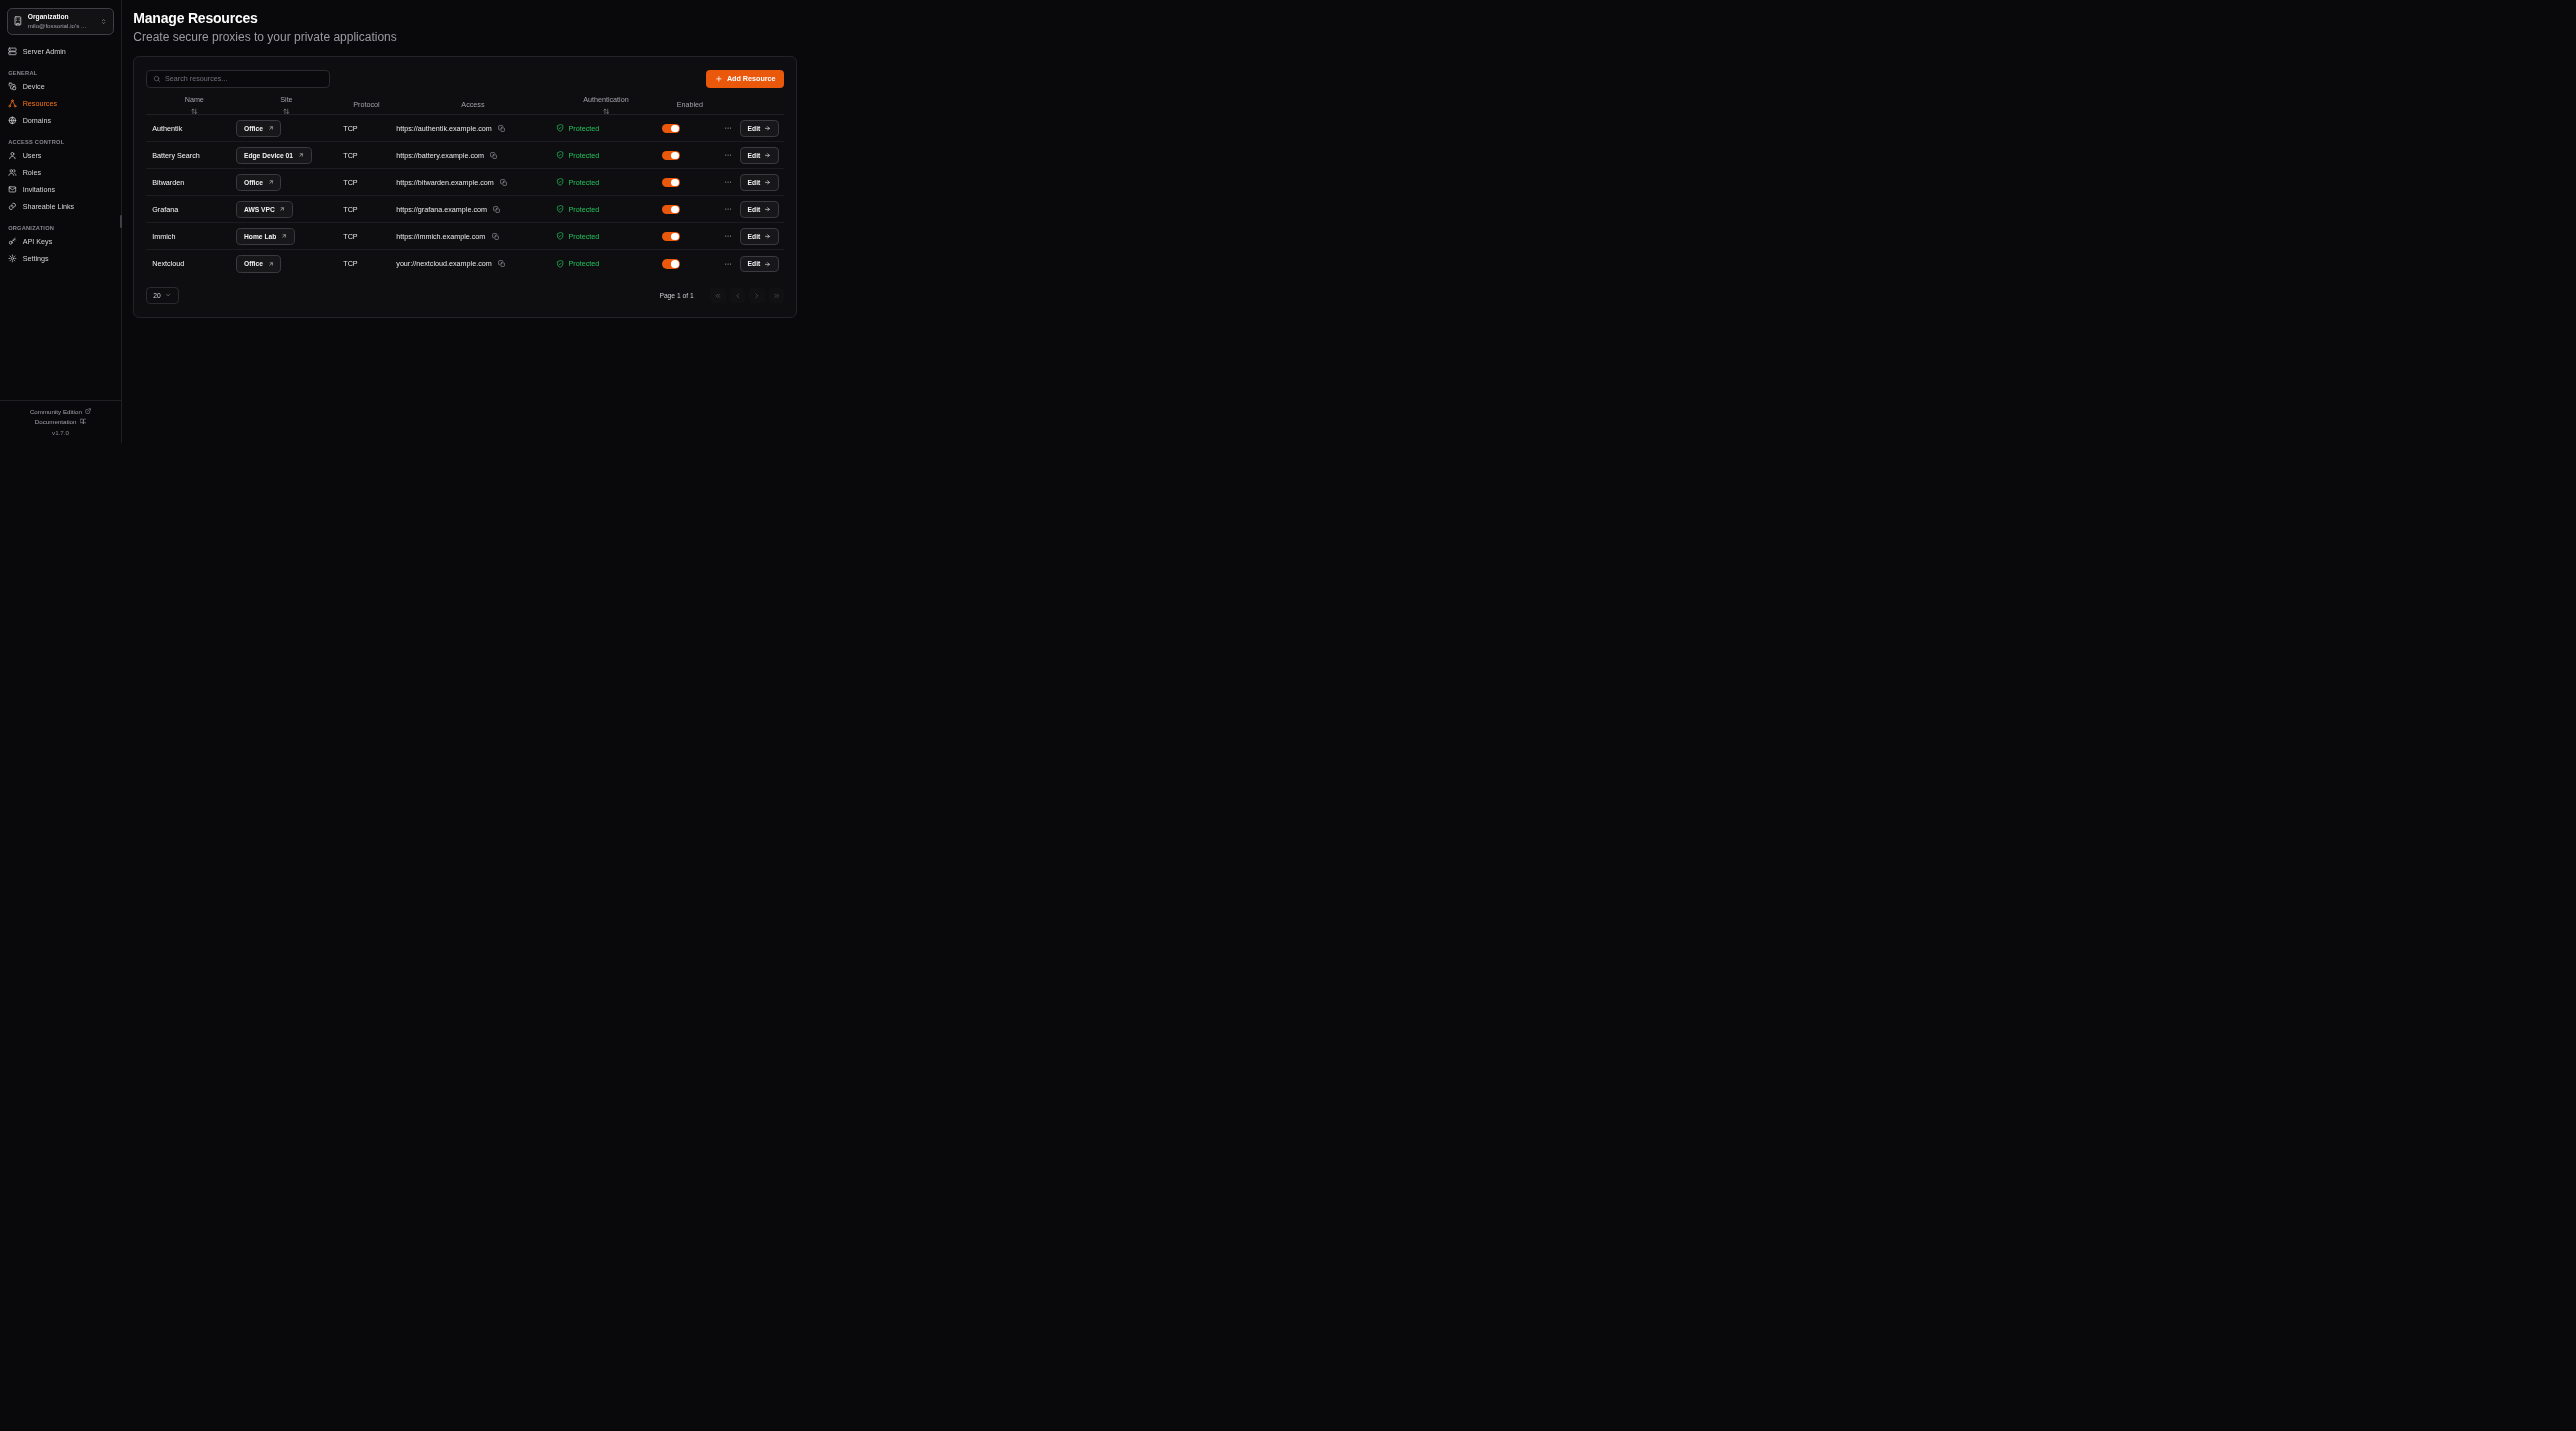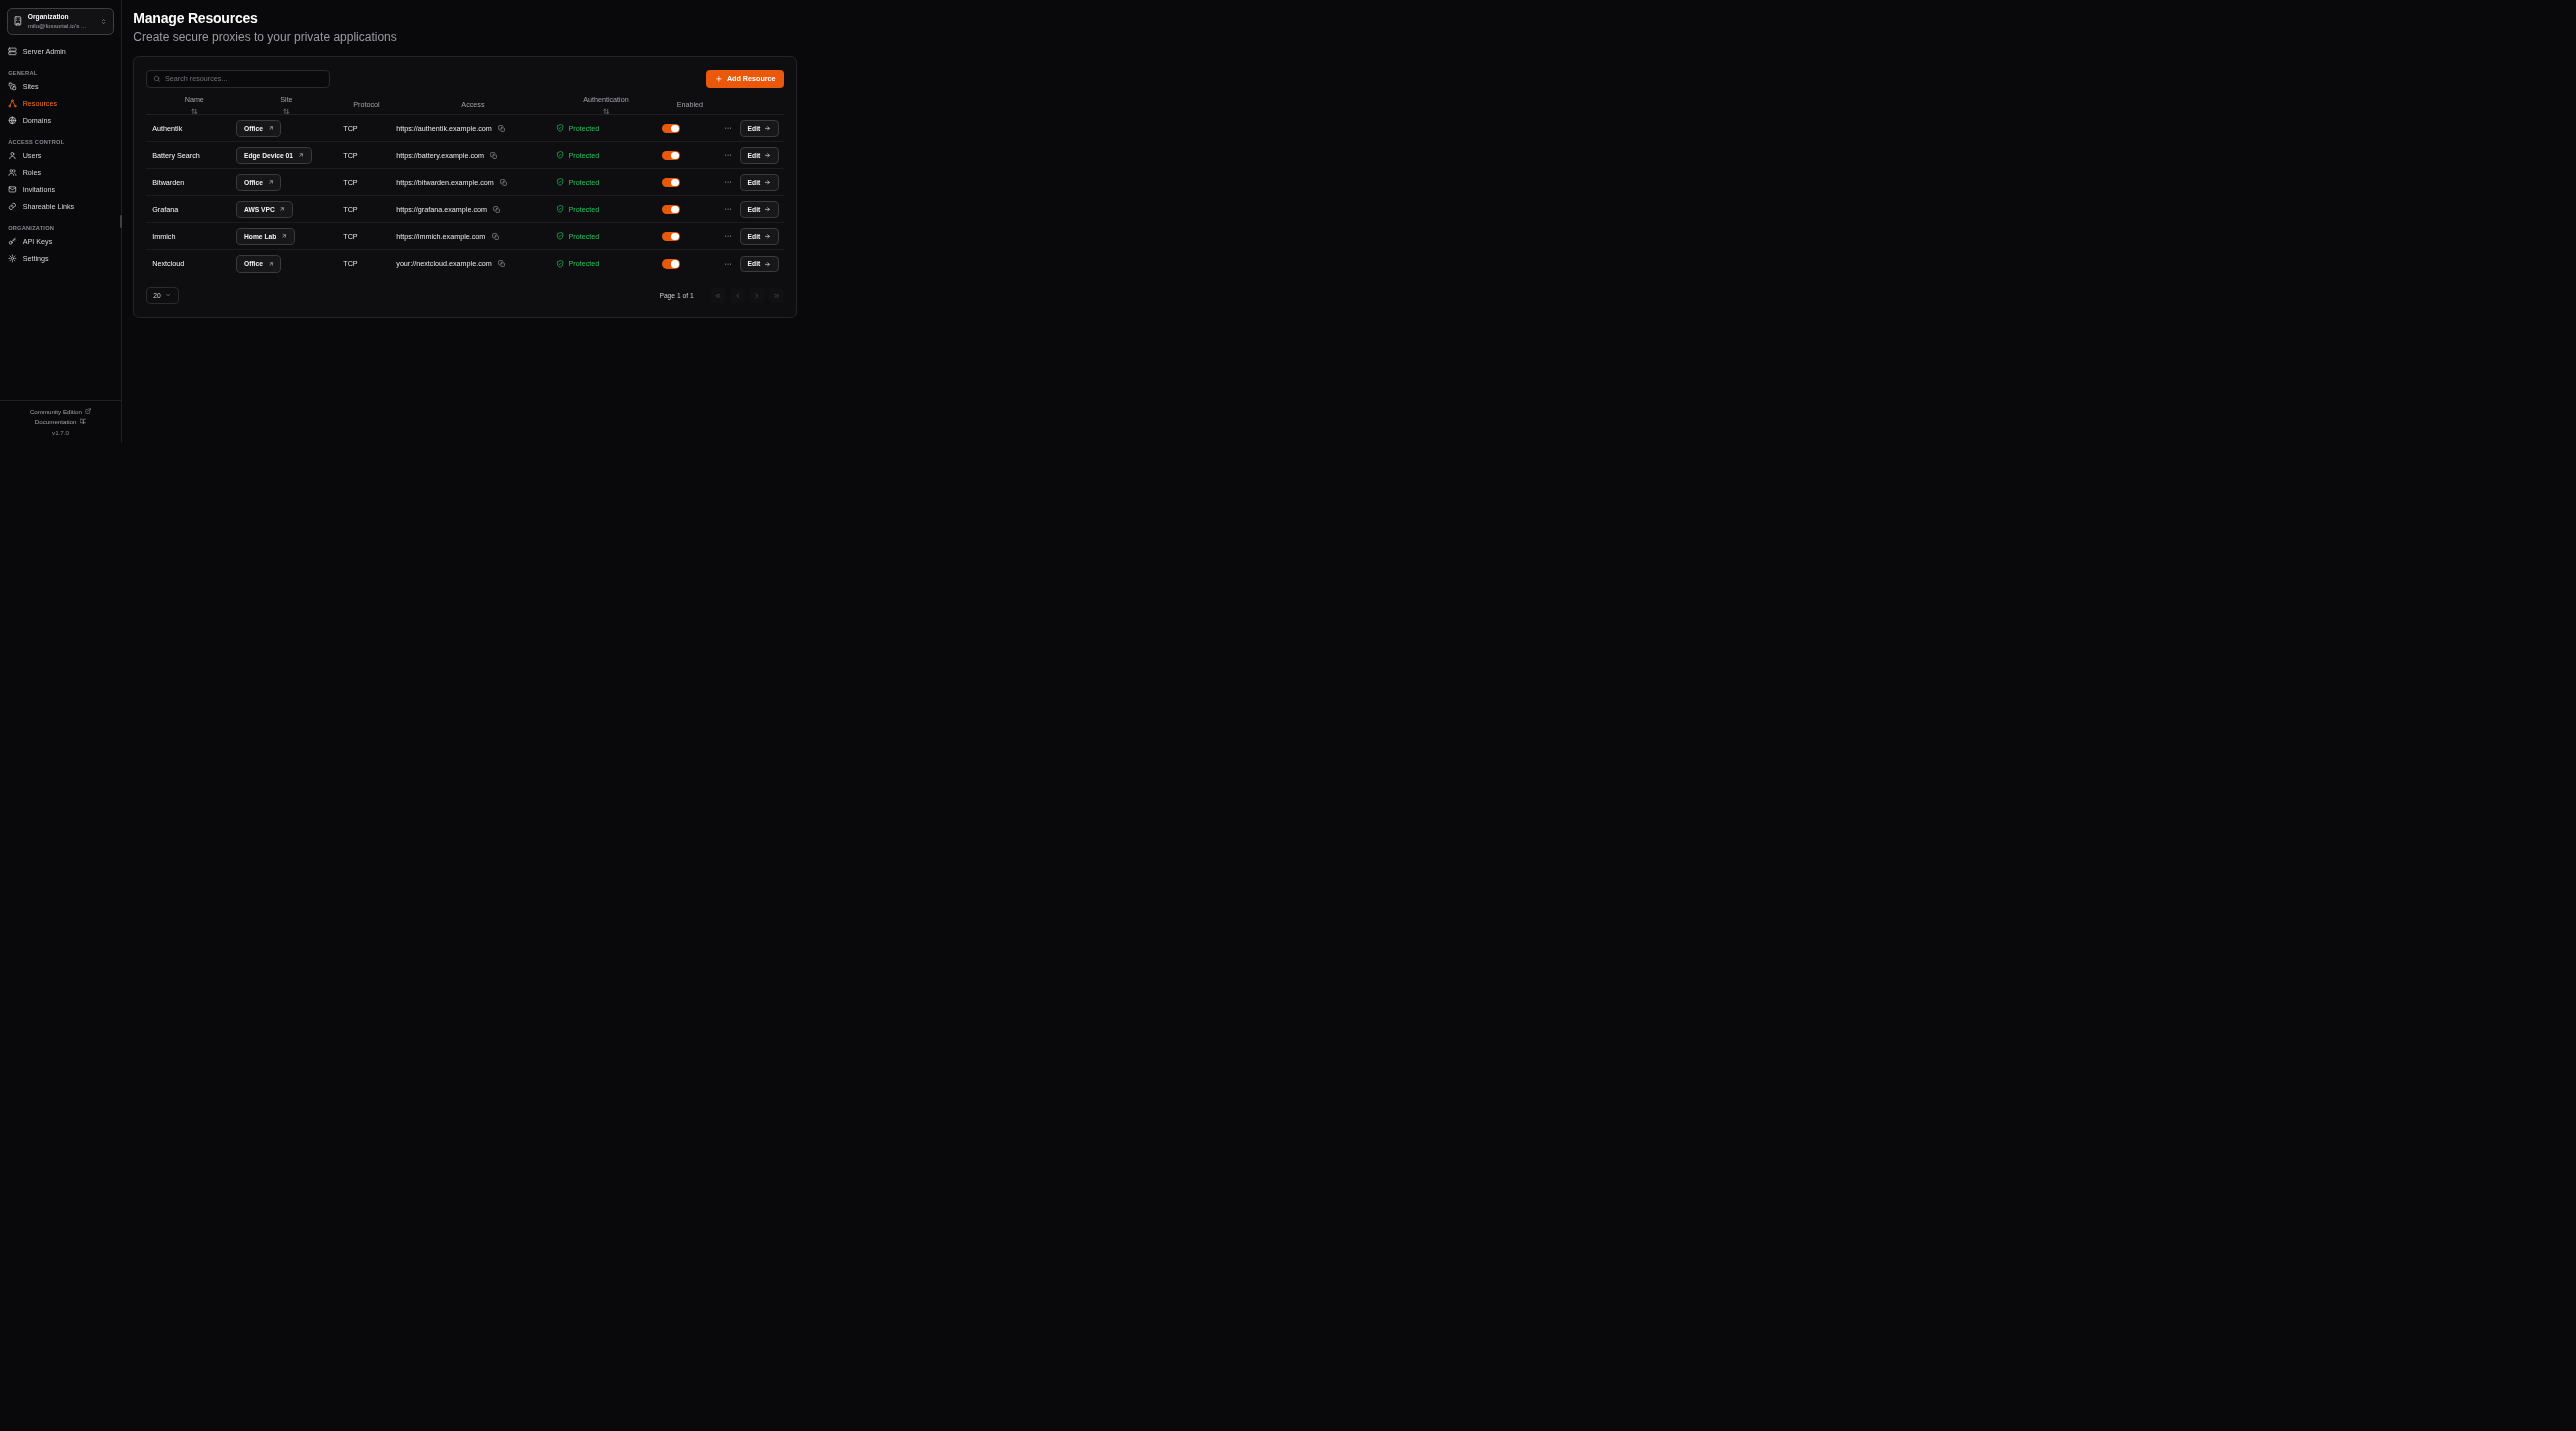--- a/index.html
+++ b/index.html
@@ -125,21 +125,21 @@
     <div class="section-label">GENERAL</div>
     <div class="nav-item">
       <span class="ni-ic">
         <svg width="8.8" height="8.8" viewBox="0 0 24 24" fill="none" stroke="currentColor" stroke-width="2" stroke-linecap="round" stroke-linejoin="round">
             <rect x="3" y="3" width="8" height="8" rx="2"></rect>
             <rect x="13" y="13" width="8" height="8" rx="2"></rect>
             <path d="M14 7h3a2 2 0 0 1 2 2v3"></path>
             <path d="M7 14v3a2 2 0 0 0 2 2h3"></path>
           </svg>
       </span>
-      <span>Sites</span>
+      <span>Device</span>
     </div>
     <div class="nav-item active">
       <span class="ni-ic">
         <svg width="8.8" height="8.8" viewBox="0 0 24 24" fill="none" stroke="currentColor" stroke-width="2" stroke-linecap="round" stroke-linejoin="round">
             <circle cx="12" cy="4.5" r="2.3"></circle>
             <circle cx="4.5" cy="19.5" r="2.3"></circle>
             <circle cx="19.5" cy="19.5" r="2.3"></circle>
             <path d="M10.8 6.6 5.6 17.4M13.2 6.6l5.2 10.8"></path>
           </svg>
       </span>

